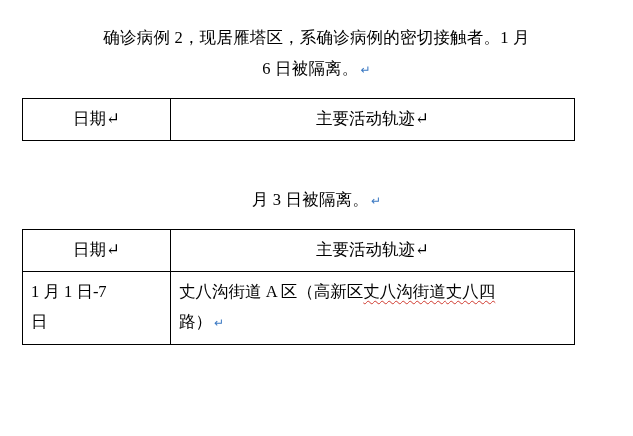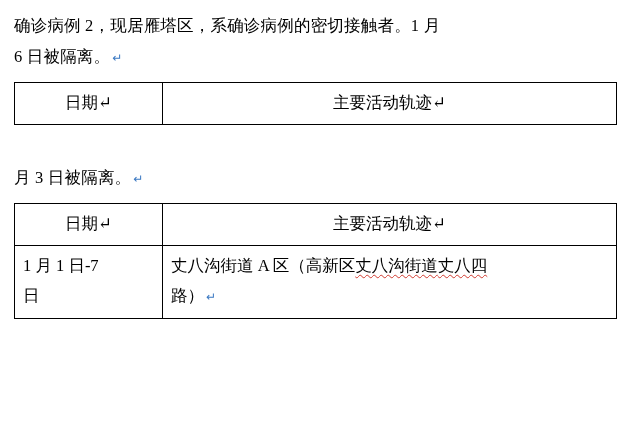--- a/index.html
+++ b/index.html
@@ -17,35 +17,36 @@
   .page {
     position: relative;
     width: 633px;
     height: 436px;
     box-sizing: border-box;
     padding: 10px 14px 0 14px;
   }
   .para {
     font-size: 16.5px;
     line-height: 31px;
-    margin: 0;
+    margin: 12px;
     letter-spacing: 0.2px;
+    text-align: center;
   }
   .para .pilcrow,
   .cell .pilcrow {
     color: #3a78c2;
     font-size: 12px;
     vertical-align: baseline;
     margin-left: 2px;
     font-family: "Liberation Sans", sans-serif;
   }
   .tbl {
     border-collapse: collapse;
-    width: 603px;
-    margin: 8px 0 6px 0;
+    width: 553px;
+    margin: 8px 0 6px 8px;
     table-layout: fixed;
   }
   .tbl td {
     border: 1px solid #000000;
     padding: 5px 8px 6px 8px;
     font-size: 16.5px;
     line-height: 30px;
     vertical-align: top;
   }
   .col-date {

